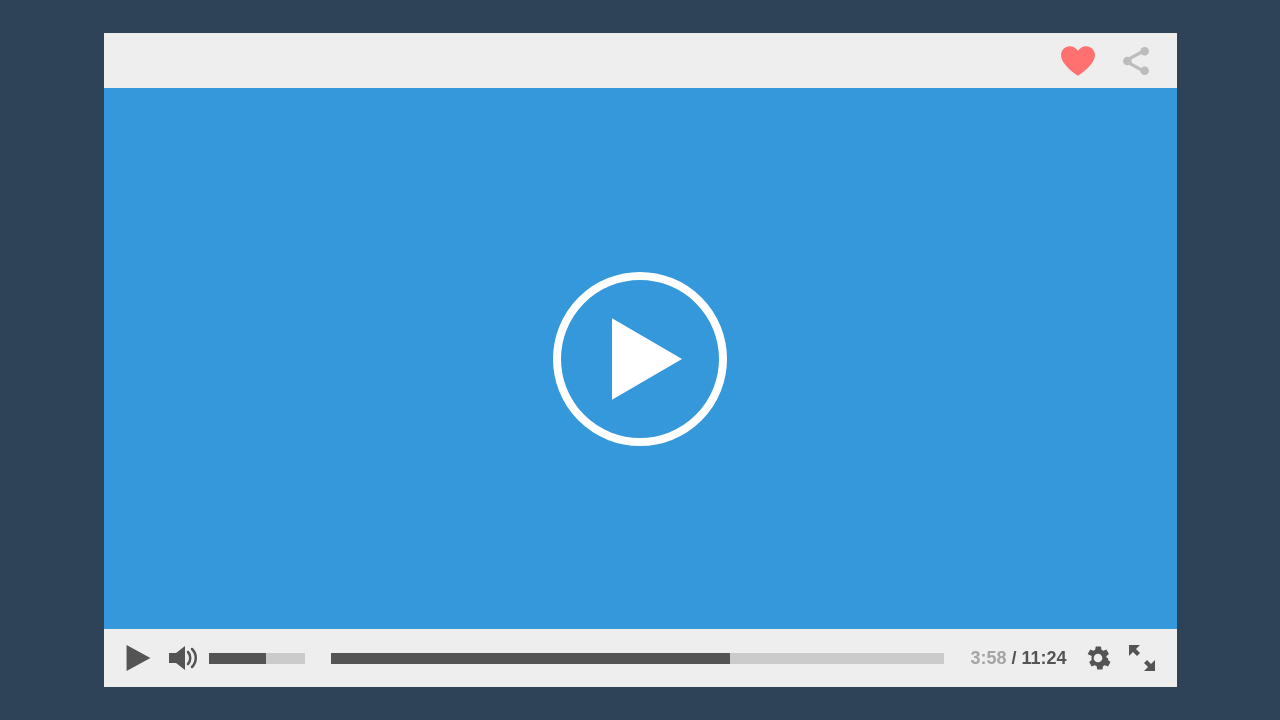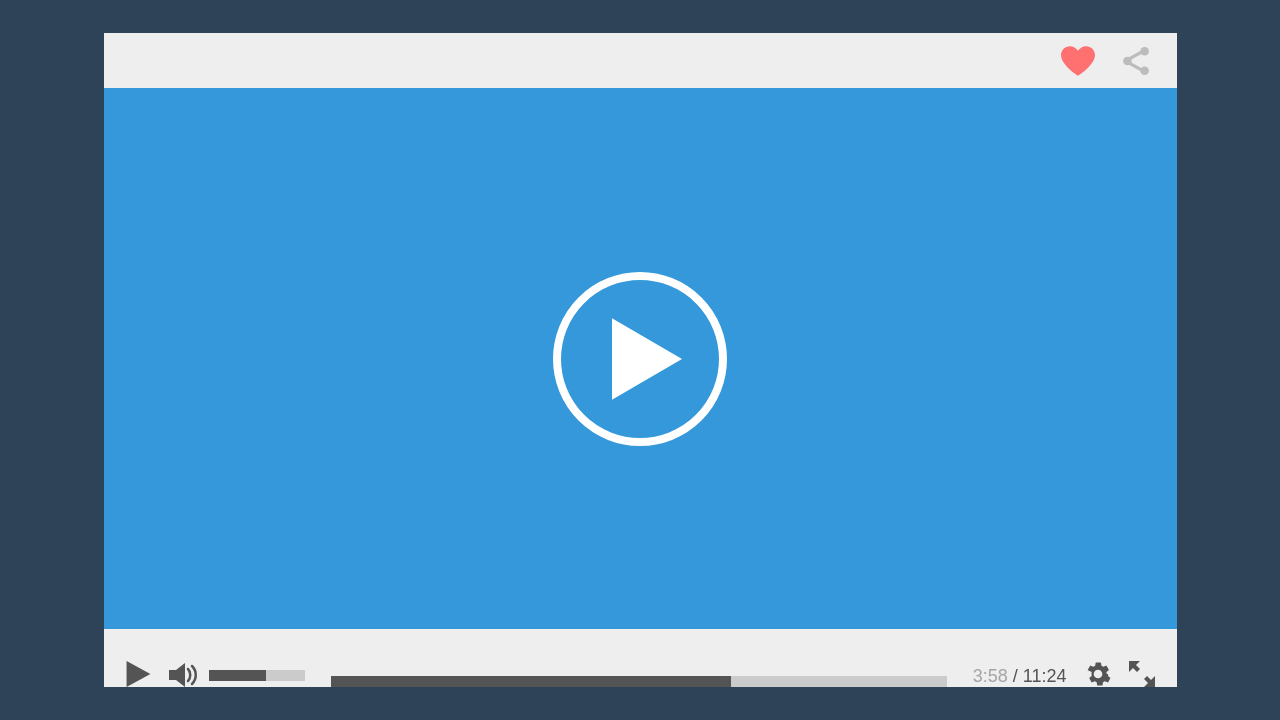--- a/index.html
+++ b/index.html
@@ -45,23 +45,24 @@
       display: flex;
       align-items: center;
       justify-content: center;
       cursor: pointer;
     }
     .center-play svg { width: 70px; height: 82px; display: block; margin-left: 14px; }
     .controls {
       height: 58px;
       background: #eeeeee;
       display: flex;
-      align-items: flex-end;
+      align-items: center;
       padding: 0 22px;
       gap: 18px;
+      font-weight: bold;
     }
     .play-small svg { width: 25px; height: 26px; display: block; }
     .volume-group { display: flex; align-items: center; gap: 10px; }
     .volume-icon svg { width: 30px; height: 24px; display: block; }
     .volume-bar {
       width: 96px;
       height: 11px;
       background: #cbcbcb;
       position: relative;
     }

